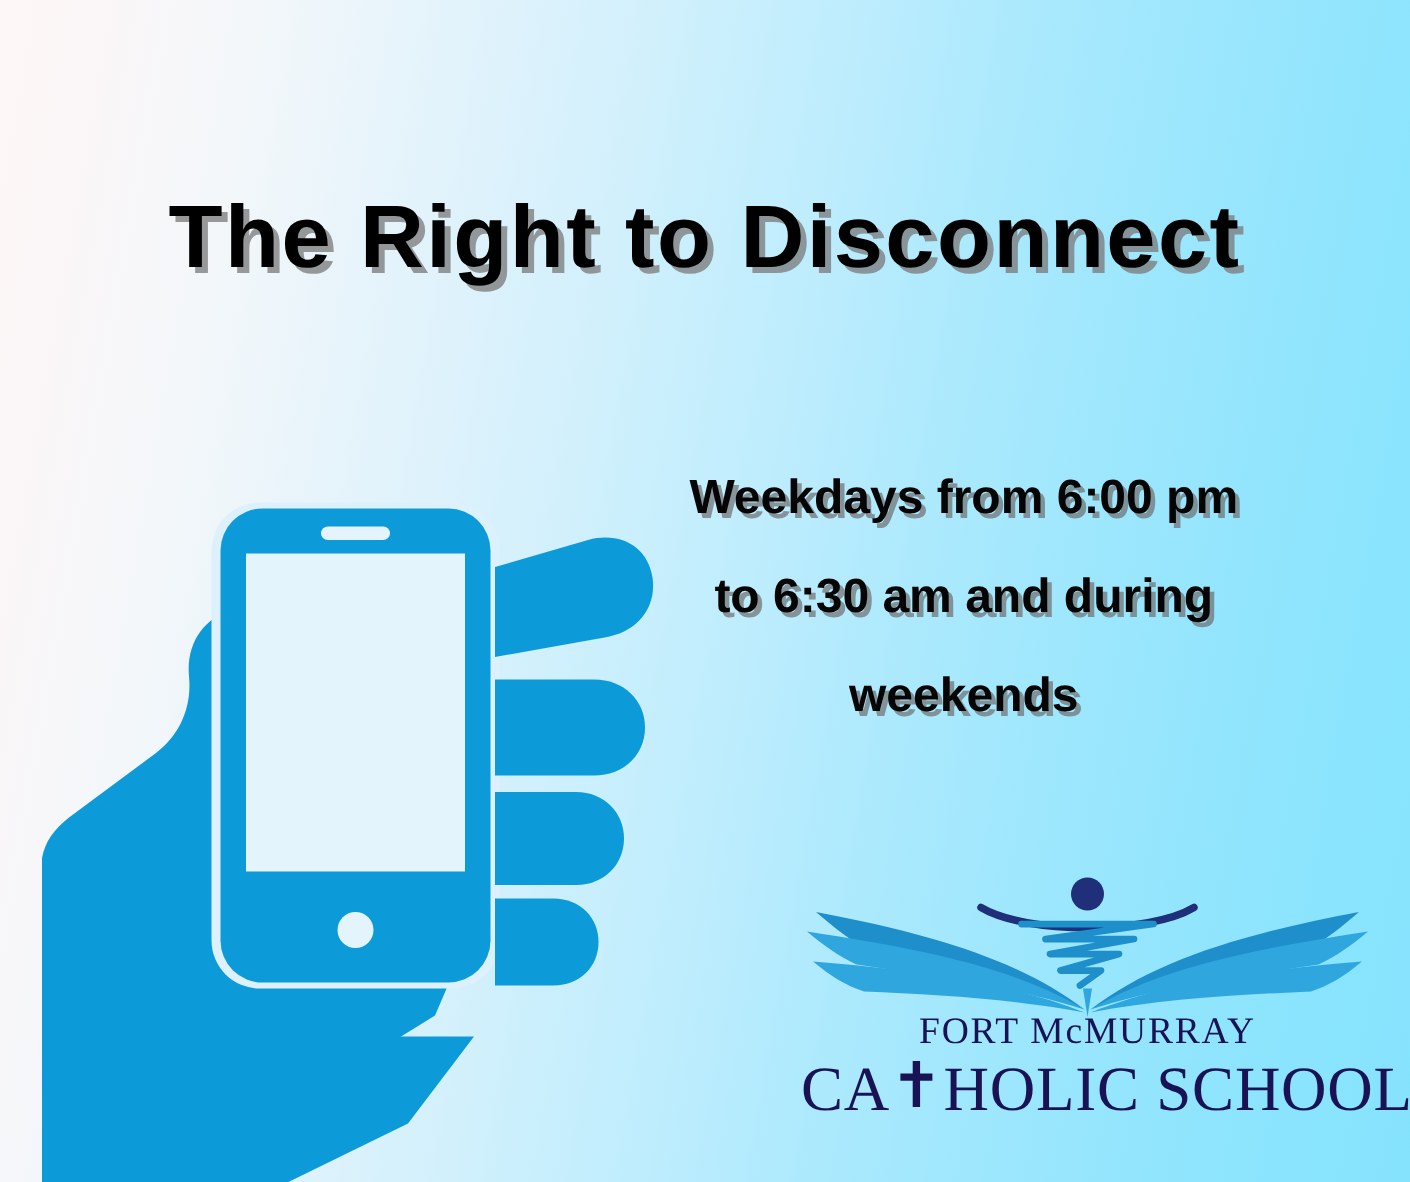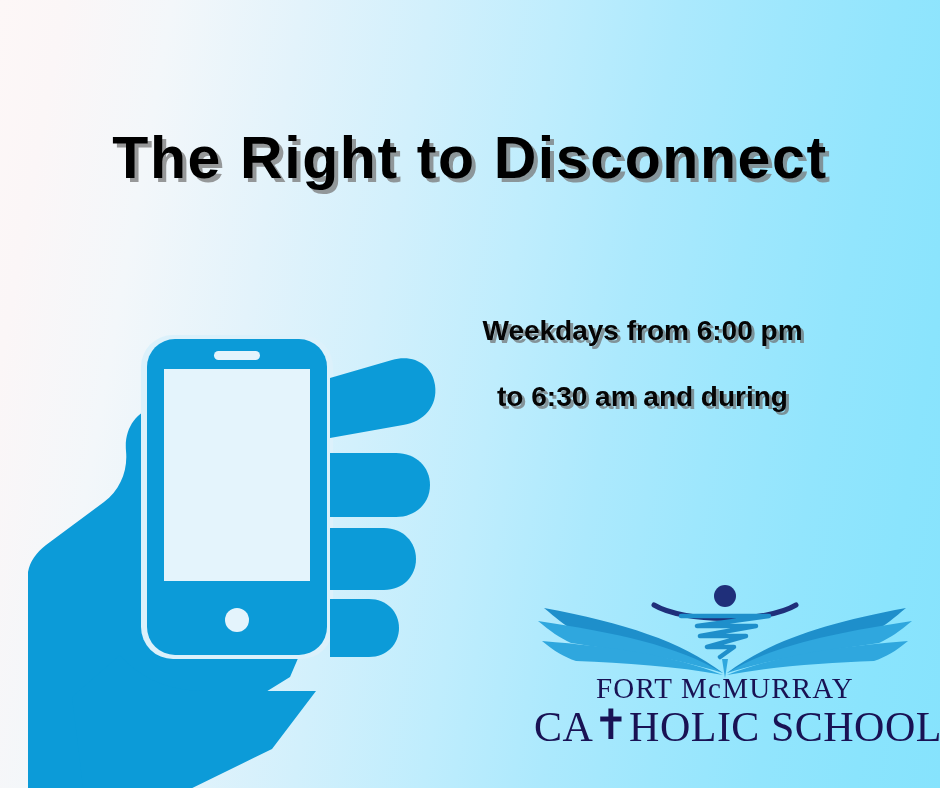--- a/index.html
+++ b/index.html
@@ -43,21 +43,21 @@
     text-shadow: 4px 4px 0 rgba(120,120,120,0.75);
   }
 
   
   .bodycopy {
     position: absolute;
     left: 385px;
     top: 298px;
     width: 515px;
     text-align: center;
-    font-size: 28px;
+    font-size: 32px;
     font-weight: bold;
     line-height: 66px;
     color: #050505;
     text-shadow: 3px 3px 0 rgba(110,110,110,0.7);
   }
   .bodycopy .ln { display: block; }
 
   
   .illustration {
     position: absolute;
@@ -88,21 +88,21 @@
     position: absolute;
     left: 0;
     top: 90px;
     width: 382px;
     text-align: center;
     color: #191254;
     font-family: "Liberation Serif", serif;
   }
   .logo-line1 {
     display: block;
-    font-size: 29px;
+    font-size: 25px;
     letter-spacing: 1.2px;
     line-height: 30px;
     white-space: nowrap;
   }
   .logo-line2 {
     display: block;
     font-size: 42px;
     letter-spacing: 0.5px;
     line-height: 48px;
     white-space: nowrap;
@@ -116,20 +116,21 @@
 </head>
 <body>
 
 <div id="poster">
 
   <div class="title">The Right to Disconnect</div>
 
   <div class="bodycopy">
     <span class="ln">Weekdays from 6:00 pm</span>
     <span class="ln">to 6:30 am and during</span>
+    <span class="ln">weekends</span>
   </div>
 
   <div class="illustration">
     <svg width="420" height="470" viewBox="0 0 420 470" xmlns="http://www.w3.org/2000/svg">
 
       <g>
         <path d="M 0 247
                  C 2 236 8 228 18 220
                  L 76 177
                  C 92 165 100 146 98 126

